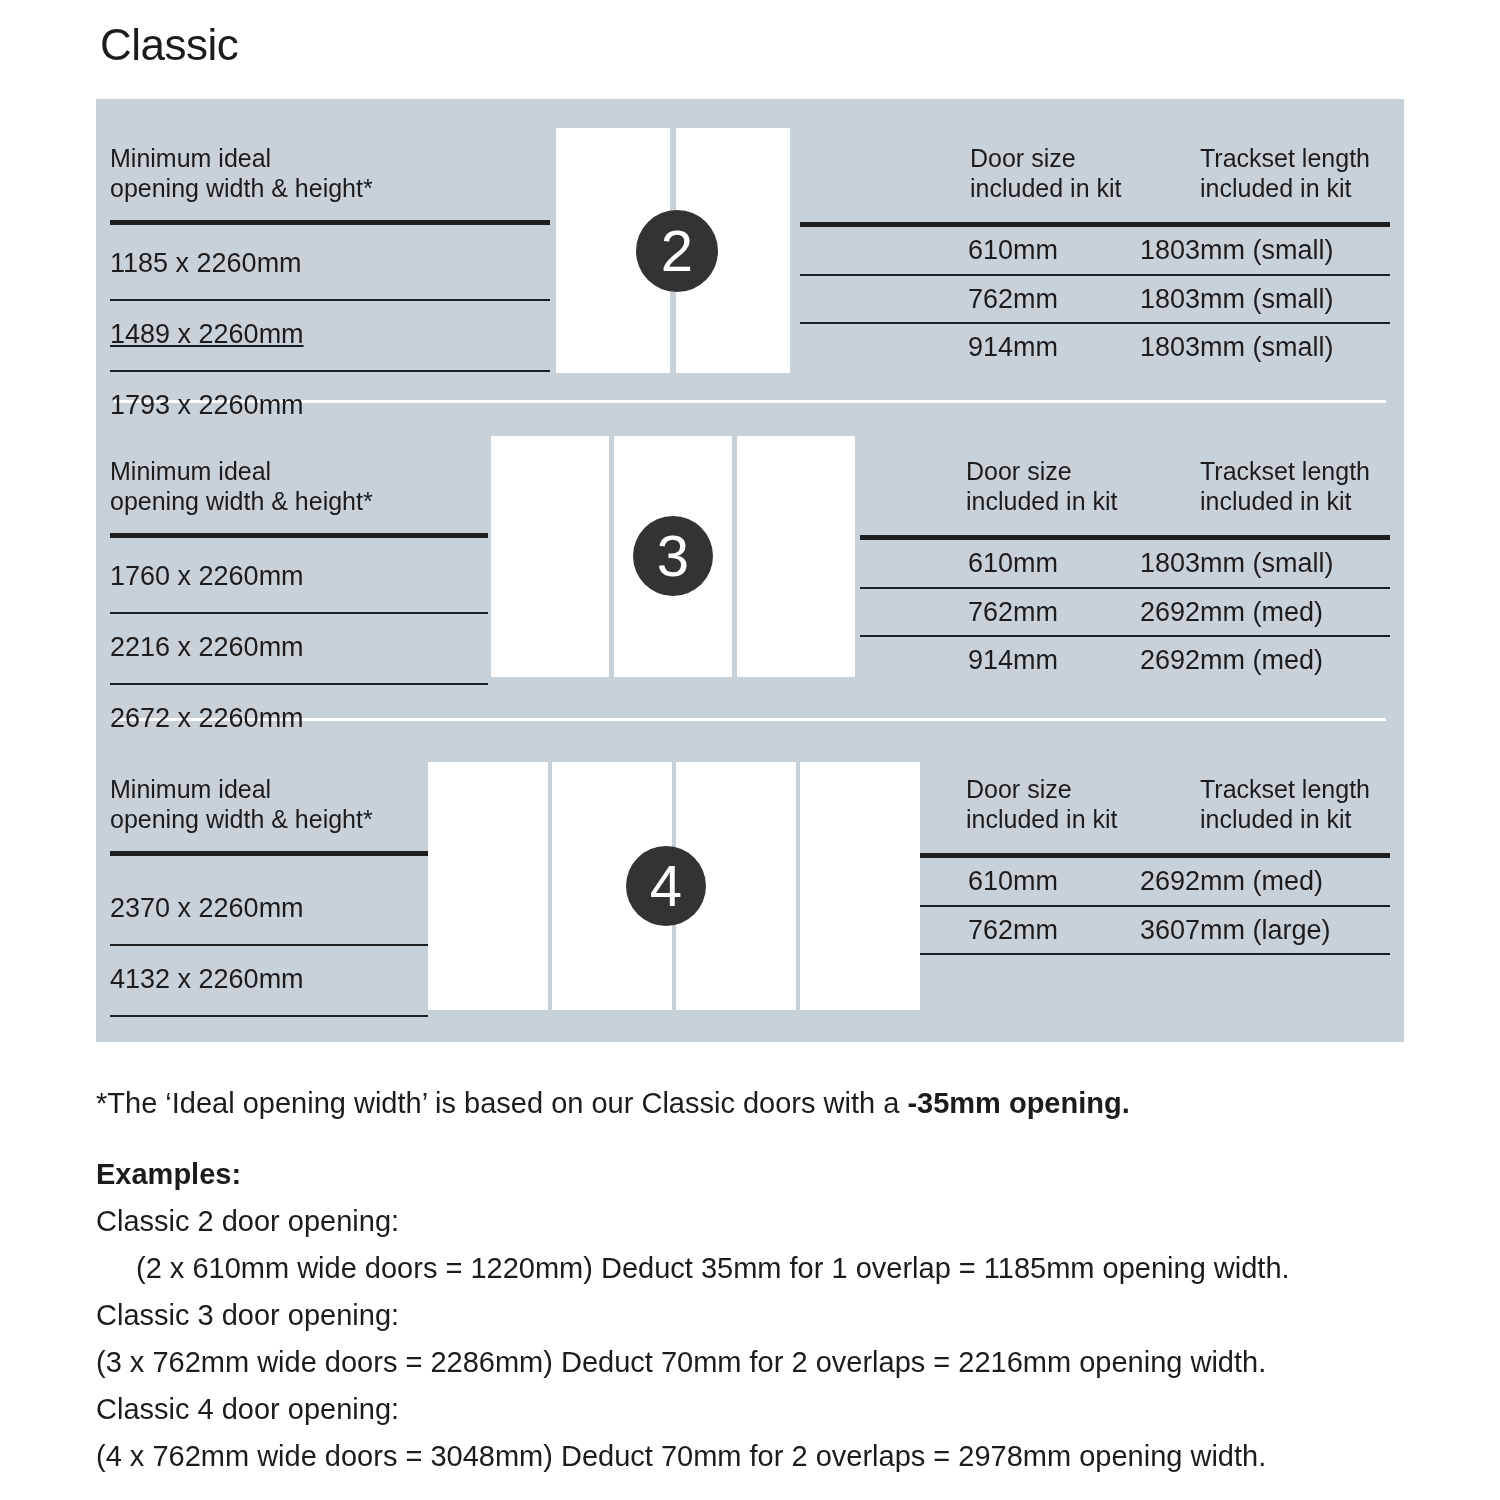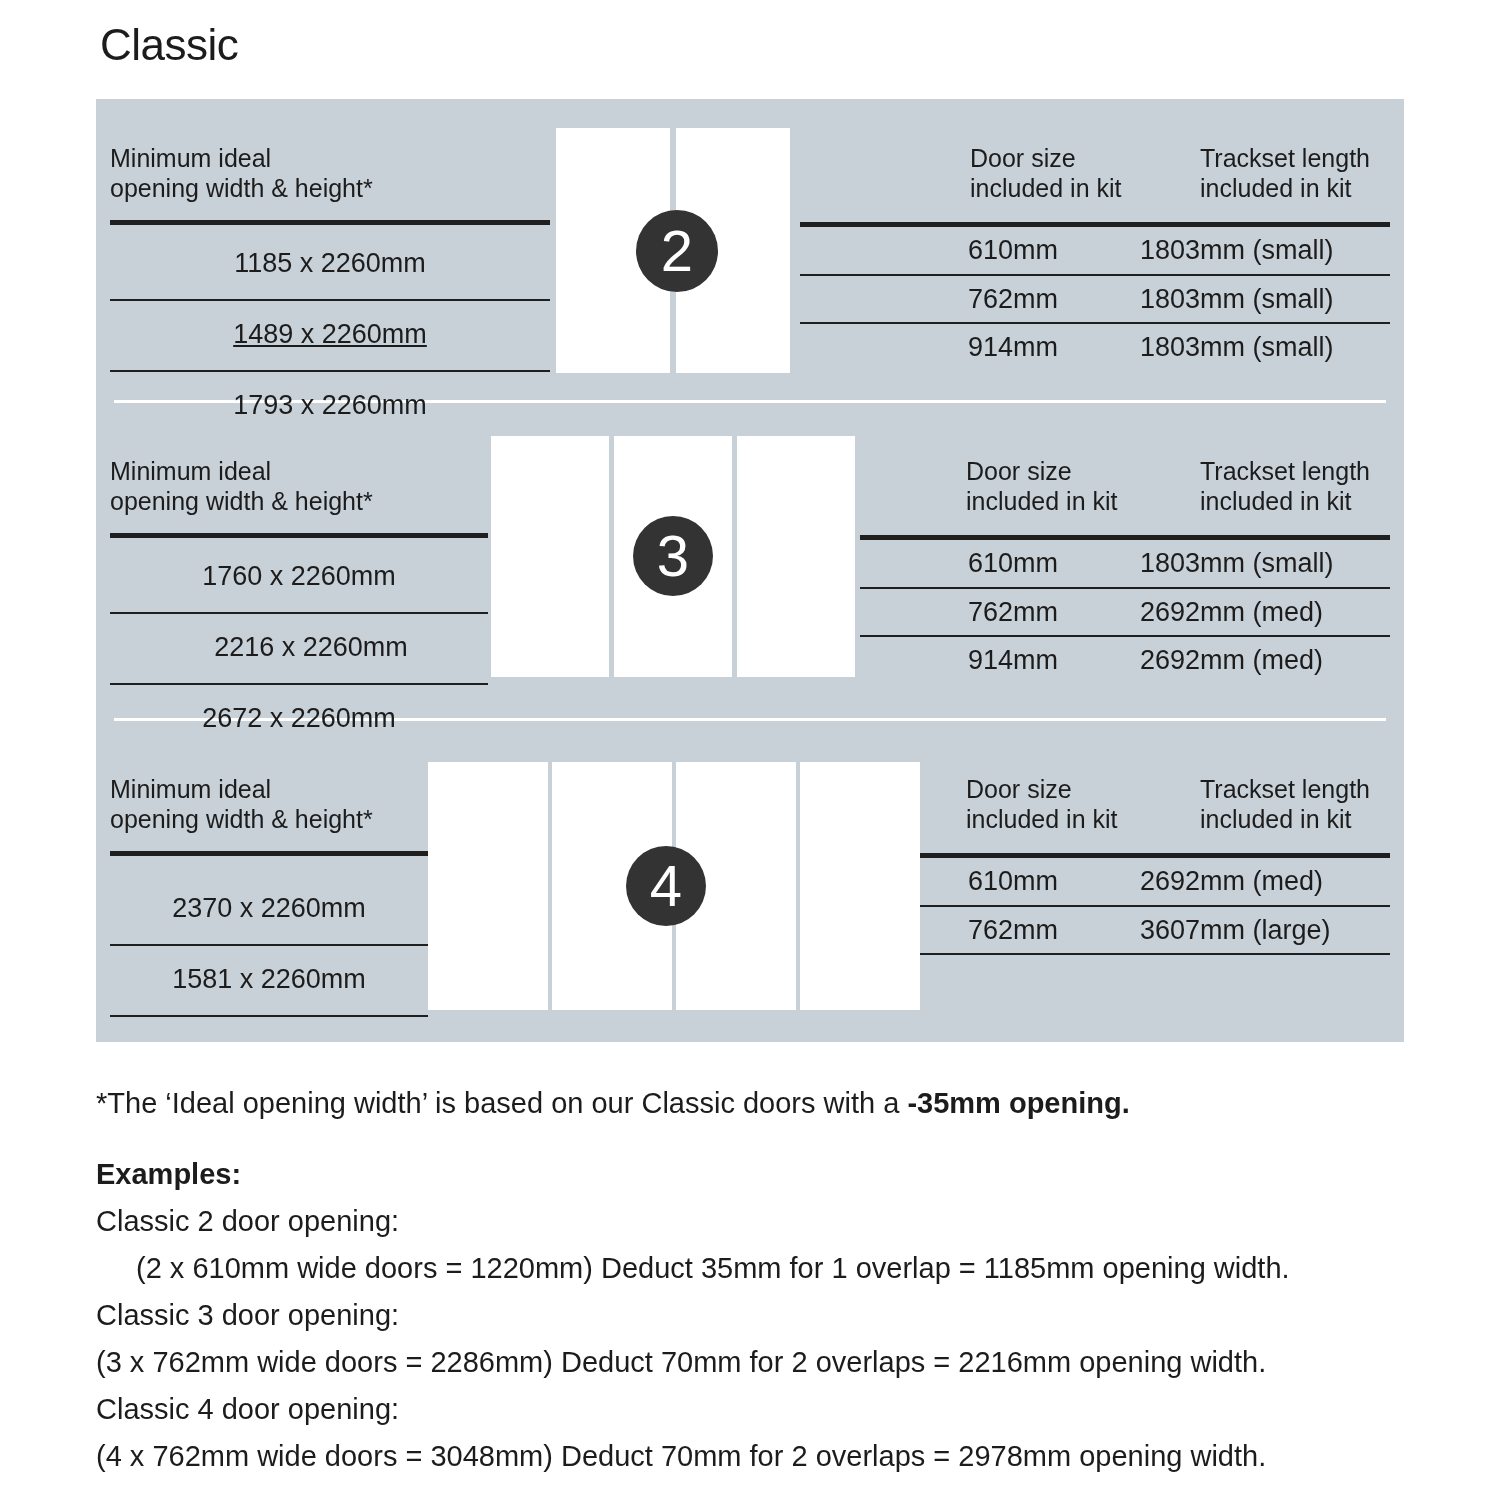--- a/index.html
+++ b/index.html
@@ -49,21 +49,21 @@
   .rule.thick{height:5px;}
   .rule.thin{height:2px;}
   .cell{
     font-size:27px;line-height:27px;color:#1c1c1c;
     white-space:nowrap;
   }
 
   
   .col-left{left:14px;}
   .col-left .col-head{text-align:left;}
-  .col-left .cell{text-align:center;}
+  .col-left .cell{text-align:left;}
 
   
   .col-right-group{position:absolute;}
   .rg-head{position:relative;height:62px;}
   .rg-head .h{
     position:absolute;top:0;font-size:25px;line-height:30px;
     white-space:pre-line;color:#1c1c1c;
   }
   .rg-row{position:relative;height:48px;}
   .rg-row .c{
@@ -147,21 +147,21 @@
     </div>
 
     <div class="section sec2">
 
       <div class="col col-left" style="top:53px;width:378px;">
         <div class="col-head">Minimum ideal
 opening width &amp; height*</div>
         <div class="rule thick" style="margin-top:17px;"></div>
         <div class="cell" style="margin-top:25px;">1760 x 2260mm</div>
         <div class="rule thin" style="margin-top:22px;"></div>
-        <div class="cell" style="margin-top:20px;margin-left:24px;">2216 x 2260mm</div>
+        <div class="cell" style="margin-top:20px;">2216 x 2260mm</div>
         <div class="rule thin" style="margin-top:22px;"></div>
         <div class="cell" style="margin-top:20px;">2672 x 2260mm</div>
       </div>
 
       <div class="doors" style="left:395px;top:33px;gap:5px;">
         <div class="door" style="width:118px;height:241px;"></div>
         <div class="door" style="width:118px;height:241px;"></div>
         <div class="door" style="width:118px;height:241px;"></div>
       </div>
       <div class="badge" style="left:537px;top:113px;width:80px;height:80px;">3</div>
@@ -192,21 +192,21 @@
     </div>
 
     <div class="section sec3">
 
       <div class="col col-left" style="top:53px;width:318px;">
         <div class="col-head">Minimum ideal
 opening width &amp; height*</div>
         <div class="rule thick" style="margin-top:17px;"></div>
         <div class="cell" style="margin-top:39px;">2370 x 2260mm</div>
         <div class="rule thin" style="margin-top:22px;"></div>
-        <div class="cell" style="margin-top:20px;">1581 x 2260mm</div>
+        <div class="cell" style="margin-top:20px;">4132 x 2260mm</div>
         <div class="rule thin" style="margin-top:22px;"></div>
       </div>
 
       <div class="doors" style="left:332px;top:41px;gap:4px;">
         <div class="door" style="width:120px;height:248px;"></div>
         <div class="door" style="width:120px;height:248px;"></div>
         <div class="door" style="width:120px;height:248px;"></div>
         <div class="door" style="width:120px;height:248px;"></div>
       </div>
       <div class="badge" style="left:530px;top:125px;width:80px;height:80px;">4</div>

